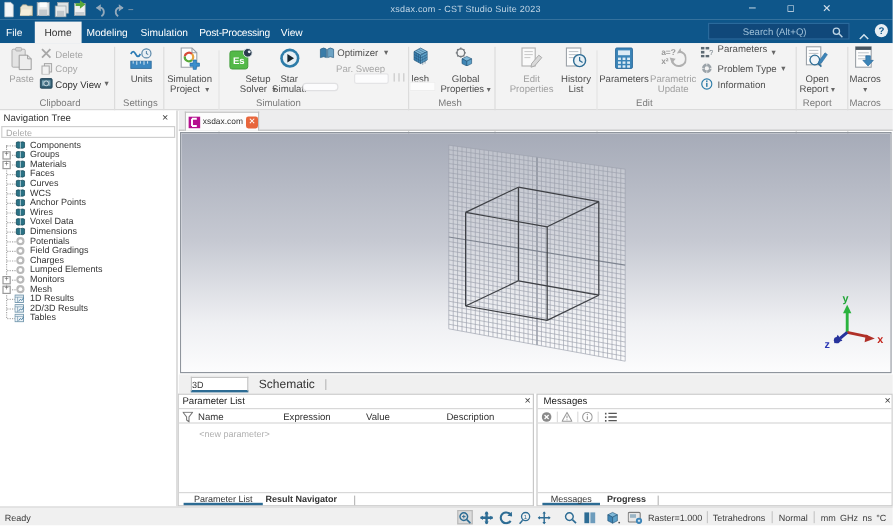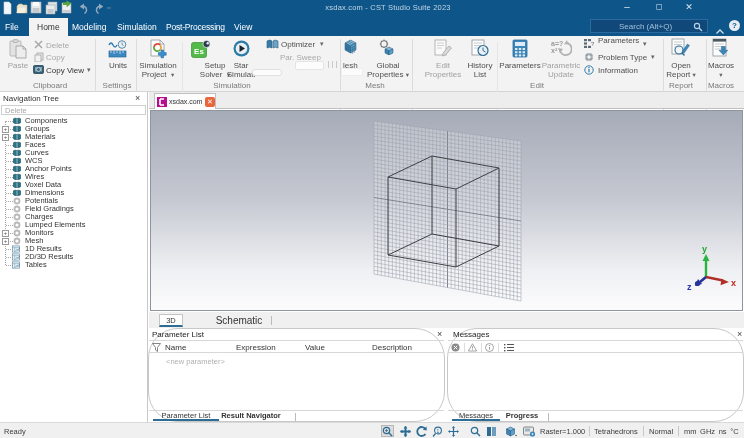--- a/index.html
+++ b/index.html
@@ -23,21 +23,21 @@
   #navhdr { position:absolute; left:0; top:0; width:148px; height:12px; font-size:8px; color:#333; }
   #navsearch { position:absolute; left:1px; top:13px; width:145px; height:10px; border:1px solid #cfcfcf; font-size:7.5px; color:#a9a9a9; line-height:9px; padding-left:3px; background:#fff; }
   .trow { position:absolute; left:0; height:8px; font-size:7.5px; color:#333; line-height:8px; }
   .trow .txt { position:absolute; left:25px; top:0; white-space:nowrap; }
   .ticon { position:absolute; left:13px; top:0px; width:8px; height:8px; }
   
   #doctabs { left:149px; top:92px; width:595px; height:17px; background:#ededee; border-bottom:1px solid #c0c0c0; }
   #viewport { left:150px; top:110px; width:593px; height:201px; border:1px solid #8f959d; }
   #vptabs { left:149px; top:312px; width:595px; height:16px; background:#f0f0f0; }
   
-  .panel { background:#fff;border-radius:30px; }
+  .panel { background:#fff; }
   #plpanel { left:148px; top:328px; width:297px; height:94px; border:1px solid #c8c8c8; }
   #msgpanel { left:447px; top:328px; width:297px; height:94px; border:1px solid #c8c8c8; }
   #statusbar { left:0; top:422px; width:744px; height:16px; background:#f0f0f0; border-top:1px solid #d9d9d9; font-size:7.5px; color:#3c3c3c; }
 </style>
 </head>
 <body>
   <div class="abs" id="titlebar">
     <svg class="abs" style="left:0;top:0" width="240" height="16" viewBox="0 0 240 16">
 
       <g transform="translate(4,2)">
@@ -585,21 +585,21 @@
         <line x1="555" y1="166" x2="549" y2="171" stroke="#27339c" stroke-width="2.6"></line>
         <path d="M544 175 l7 -2 l-4 -5 z" fill="#27339c"></path>
         <circle cx="546.5" cy="172.5" r="2.6" fill="#27339c"></circle>
         <text x="551" y="141" font-size="9" font-weight="bold" fill="#1fa535" font-family="Liberation Sans">y</text>
         <text x="580" y="175" font-size="9" font-weight="bold" fill="#c4251c" font-family="Liberation Sans">x</text>
         <text x="536" y="179" font-size="9" font-weight="bold" fill="#2b37b5" font-family="Liberation Sans">z</text>
       </g>
     </svg>
   </div>
   <div class="abs" id="vptabs">
-    <div class="abs" style="left:10px;top:2px;width:24px;height:13px;background:#fff;border:1px solid #c4c4c4;border-bottom:2px solid #2d6c94;font-size:7.5px;color:#333;text-align:center;line-height:12px;">3D</div>
+    <div class="abs" style="left:10px;top:2px;width:48px;height:13px;background:#fff;border:1px solid #c4c4c4;border-bottom:2px solid #2d6c94;font-size:7.5px;color:#333;line-height:12px;">3D</div>
     <div class="abs" style="left:66px;top:2px;width:48px;height:13px;font-size:10px;color:#333;text-align:center;line-height:13px;">Schematic</div>
     <div class="abs" style="left:122px;top:4px;width:1px;height:9px;background:#bbb;"></div>
   </div>
   <div class="abs panel" id="plpanel">
     <div class="abs" style="left:3px;top:1px;font-size:8px;color:#222;">Parameter List</div>
     <div class="abs" style="left:288px;top:0px;font-size:9px;color:#444;">×</div>
     <div class="abs" style="left:0px;top:11px;width:295px;height:13px;border-top:1px solid #d8d8d8;border-bottom:1px solid #d8d8d8;">
       <svg class="abs" style="left:3px;top:2px" width="9" height="9" viewBox="0 0 9 9">
         <path d="M0.5 0.5 h8 l-3 4 v4 l-2 -1.5 v-2.5 z" fill="none" stroke="#777" stroke-width="0.9"></path>
       </svg>

